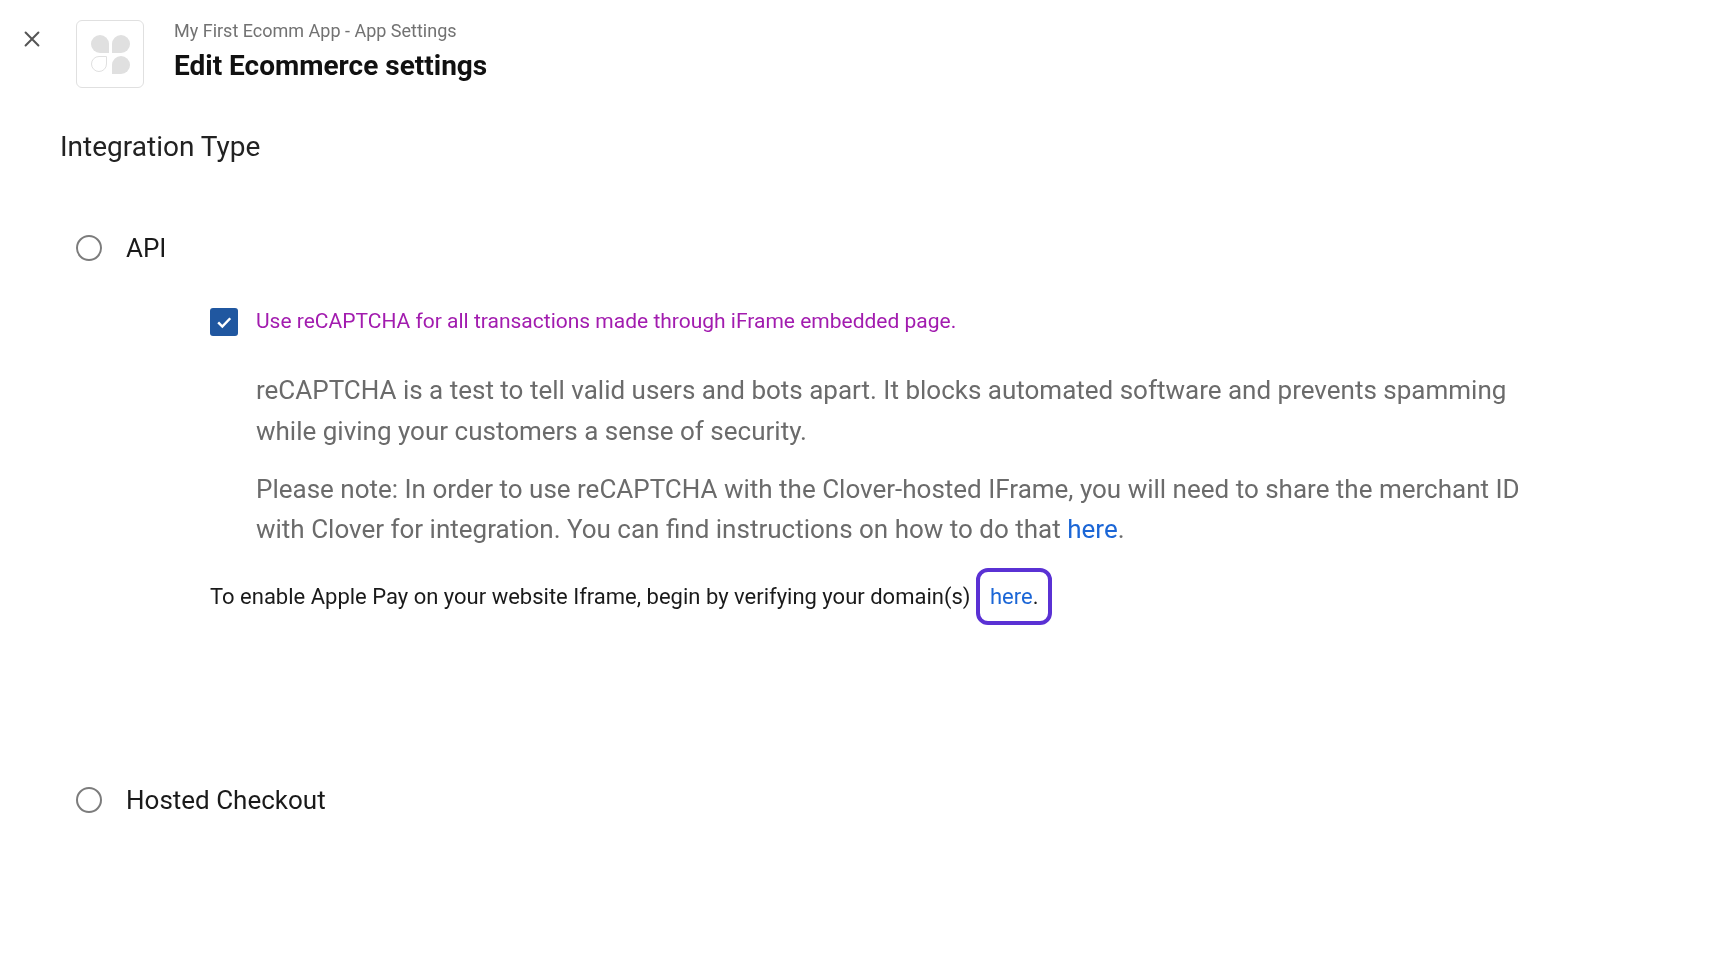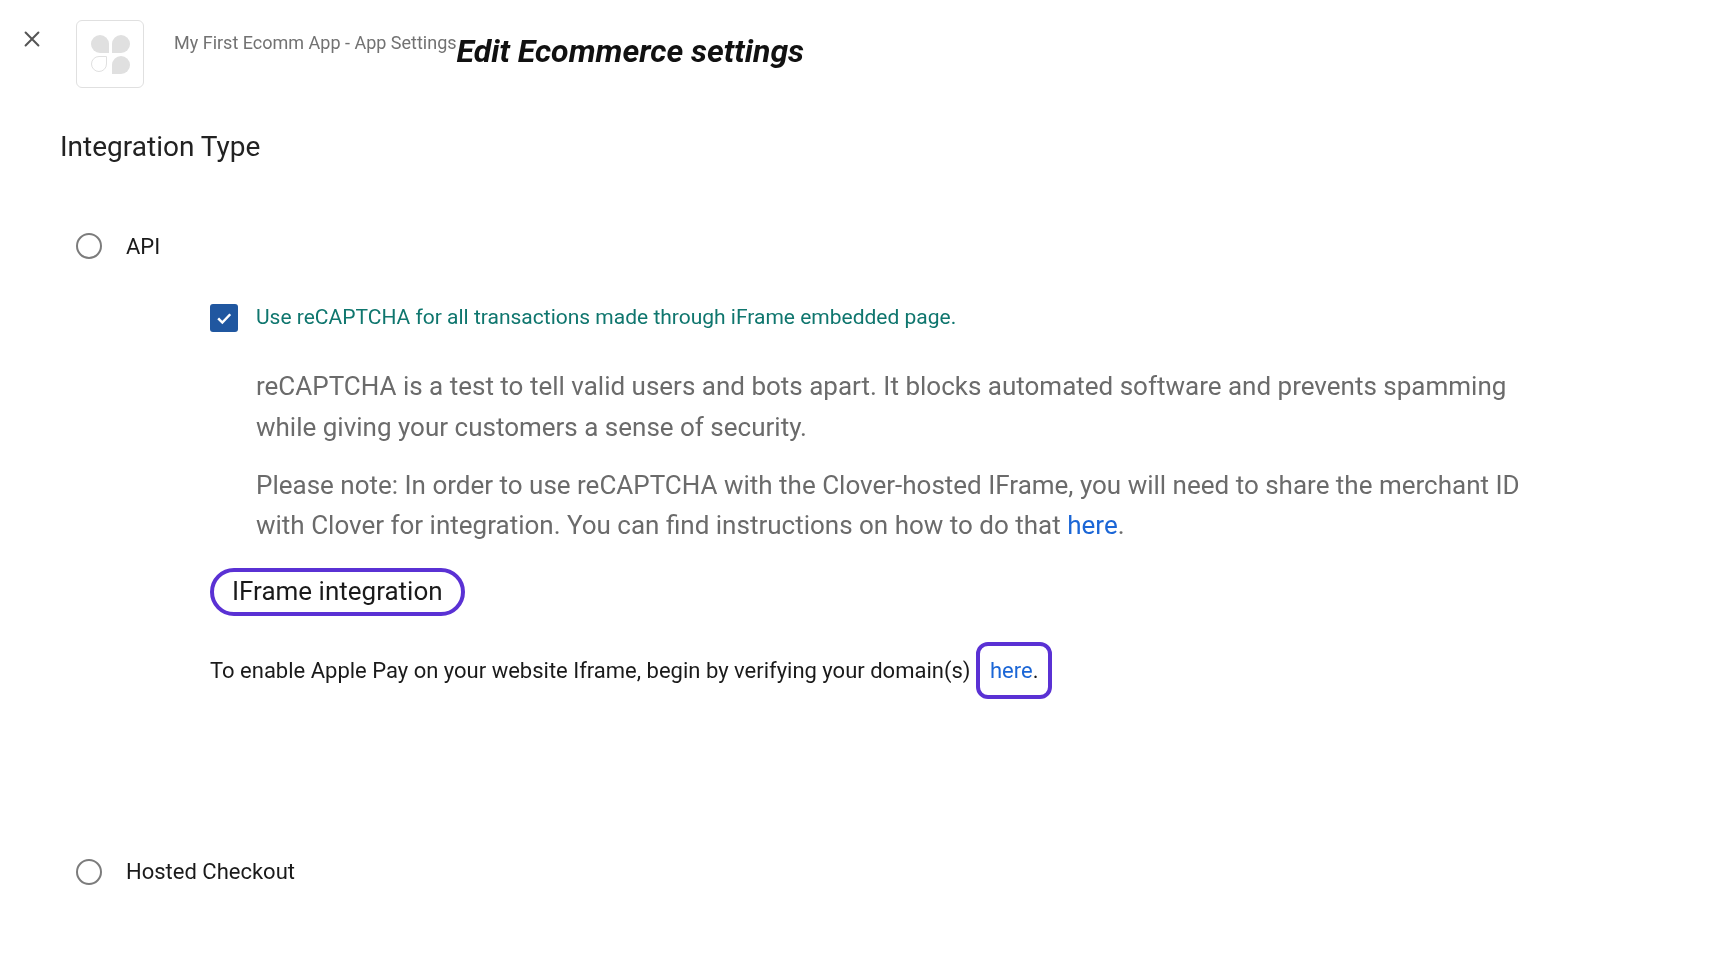--- a/index.html
+++ b/index.html
@@ -49,53 +49,53 @@
   .app-tile .petals span {
     width: 18px; height: 18px;
     background: #e0e0e0;
   }
   .app-tile .petals .p1 { border-radius: 9px 9px 0 9px; }
   .app-tile .petals .p2 { border-radius: 9px 9px 9px 0; }
   .app-tile .petals .p3 { border-radius: 10px 0 10px 10px; border:1.5px solid #e0e0e0; background:#fff; width:16px; height:16px;}
   .app-tile .petals .p4 { border-radius: 9px 9px 9px 0; }
   .header-text {
     display: flex;
-    margin-top: 12px;
+    flex-direction: column;
+    margin-top: 0px;
   }
   .breadcrumb {
     color: #727272;
     font-size: 18px;
     margin-bottom: 8px;
   }
   .page-title {
-    font-size: 32px;
+    font-size: 28px;
     font-weight: 700;
     color: #111;
-    font-style: italic;
   }
 
   
   .section-heading {
     font-size: 28px;
     font-weight: 400;
     color: #222;
     padding: 0 0 0 60px;
     margin-top: 12px;
     margin-bottom: 70px;
   }
 
   
   .radio-group {
     padding-left: 76px;
   }
   .radio-row {
     display: flex;
     align-items: center;
     margin-bottom: 44px;
-    font-size: 22px;
+    font-size: 26px;
     color: #1a1a1a;
     cursor: pointer;
     position: relative;
   }
   .radio-row:last-of-type { margin-bottom: 0; }
   .radio-outer {
     width: 26px; height: 26px;
     border: 2.5px solid #7c7c7c;
     border-radius: 50%;
     display: inline-flex;
@@ -141,21 +141,21 @@
     width: 28px; height: 28px;
     background: #2057a0;
     border-radius: 3px;
     display: flex; align-items: center; justify-content: center;
     flex-shrink: 0;
     margin-top: 1px;
   }
   .checkbox svg { width: 20px; height: 20px; stroke: #fff; stroke-width: 3; fill: none; }
   .checkbox-label {
     font-size: 21px;
-    color: #0f766e;
+    color: #a21caf;
     line-height: 1.4;
   }
 
   .description-block {
     padding-left: 46px;
     color: #6b6b6b;
     font-size: 26px;
     line-height: 1.55;
   }
   .description-block p {
@@ -249,23 +249,20 @@
         <span class="checkbox-label">Use reCAPTCHA for all transactions made through iFrame embedded page.</span>
       </div>
 
       <div class="description-block">
         <p>reCAPTCHA is a test to tell valid users and bots apart. It blocks automated software and prevents spamming while giving your customers a sense of security.</p>
         <p>
           <span>Please note: In order to use reCAPTCHA with the Clover-hosted IFrame, you will need to share the merchant ID with Clover for integration. You can find instructions on how to do that </span><a href="#" class="inline-link">here</a><span>.</span>
         </p>
       </div>
 
-      <div class="sub-heading-wrap">
-        <span class="sub-heading">IFrame integration</span>
-      </div>
 
       <div class="apple-pay-line">
         <span>To enable Apple Pay on your website Iframe, begin by verifying your domain(s) </span><span class="highlight-box"><a href="#">here</a><span class="period">.</span></span>
       </div>
 
     </div>
 
     <div class="radio-row">
       <span class="radio-outer">
           <span class="radio-inner"></span>

